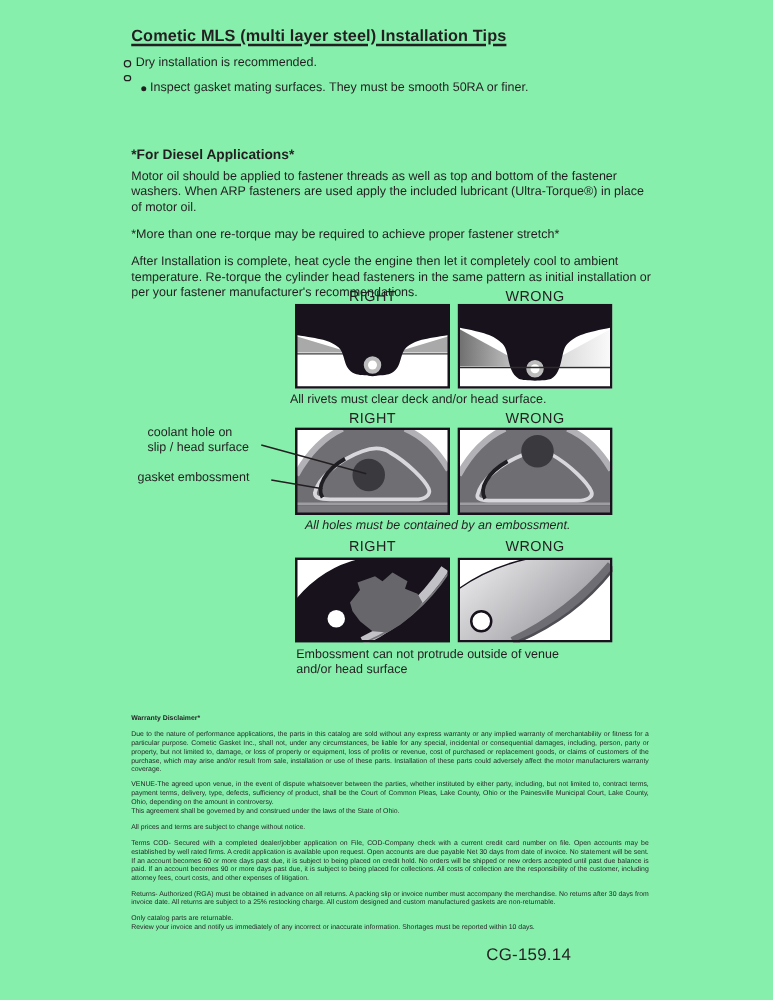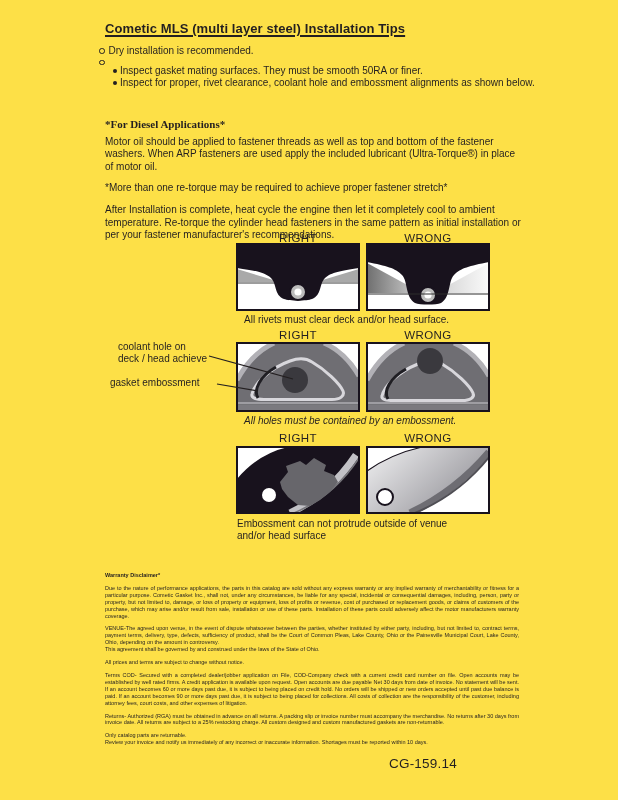--- a/index.html
+++ b/index.html
@@ -1,38 +1,38 @@
 <!DOCTYPE html>
 <html><head>
 <meta charset="utf-8">
 <style>
   html,body{margin:0;padding:0;background:#ffffff;}
   .page{
-    position:relative;width:618px;height:800px;background:#fde047;
+    position:relative;width:618px;height:800px;background:#86efac;
     font-family:"Liberation Sans",sans-serif;color:#231f20;overflow:hidden;
   }
   .abs{position:absolute;}
   .title{
     left:105px;top:21px;font-size:13px;font-weight:bold;
     text-decoration:underline;text-decoration-thickness:1.5px;text-underline-offset:2px;
     letter-spacing:.1px;
   }
   .bullets{left:99px;top:45px;font-size:10px;line-height:11.8px;}
   .b-row{display:flex;align-items:flex-start;}
   .b-marker{
     flex:0 0 auto;width:3.5px;height:3.5px;border:1px solid #231f20;border-radius:50%;
     margin:3px 4px 0 0;
   }
   .b-sub{margin-left:14px;}
   .b-dot{
     flex:0 0 auto;width:4px;height:4px;background:#231f20;border-radius:50%;
     margin:3.5px 3px 0 0;
   }
   .diesel{left:105px;top:118px;width:418px;font-size:10px;line-height:12.6px;}
-  .diesel h3{margin:0 0 5px 0;font-size:11px;font-weight:bold;font-family:Liberation Serif, serif;}
+  .diesel h3{margin:0 0 5px 0;font-size:11px;font-weight:bold;}
   .diesel p{margin:0 0 9px 0;}
   .fig-header{font-size:11.5px;letter-spacing:.4px;text-align:center;width:124px;}
   .fig-caption{font-size:10px;line-height:12px;}
   .panel-svg{display:block;}
   .side-label{font-size:10px;line-height:12px;text-align:left;}
   .legal{left:105px;top:572px;width:414px;font-size:5.5px;line-height:6.9px;}
   .legal .lg-head{font-weight:bold;margin-bottom:6px;}
   .lg-block{margin-bottom:6px;text-align:justify;}
   .page-code{left:389px;top:756px;font-size:13.5px;letter-spacing:.2px;}
 </style>
@@ -47,24 +47,20 @@
     <div class="b-row">
       <span class="b-marker"></span>
       <span>Dry installation is recommended.</span>
     </div>
     <div class="b-row">
       <span class="b-marker"></span>
     </div>
     <div class="b-row b-sub">
       <span class="b-dot"></span>
       <span>Inspect gasket mating surfaces.  They must be smooth 50RA or finer.</span>
-    </div>
-    <div class="b-row b-sub">
-      <span class="b-dot"></span>
-      <span>Inspect for proper, rivet clearance, coolant hole and embossment alignments as shown below.</span>
     </div>
   </div>
 
   <div class="abs diesel">
     <h3>*For Diesel Applications*</h3>
     <p>Motor oil should be applied to fastener threads as well as top and bottom of the fastener washers. When ARP fasteners are used apply the included lubricant (Ultra-Torque®) in place of motor oil.</p>
     <p>*More than one re-torque may be required to achieve proper fastener stretch*</p>
     <p>After Installation is complete, heat cycle the engine then let it completely cool to ambient temperature. Re-torque the cylinder head fasteners in the same pattern as initial installation or per your fastener manufacturer's recommendations.</p>
   </div>
 
@@ -96,28 +92,28 @@
     <rect x="0" y="0" width="124" height="68" fill="#ffffff"></rect>
     <polygon points="1,20 56,50 1,50" fill="url(#gL1)"></polygon>
     <polygon points="123,20 68,50 123,50" fill="url(#gR1)"></polygon>
     <path d="M1,1 H123 V19 C103,23 95,25 88,32 C82,38 85,54 75,60 C70,62 54,62 49,60 C39,54 42,38 36,32 C29,25 21,23 1,19 Z" fill="#18121d"></path>
     <circle cx="62" cy="52" r="8" fill="#bcbcbc" stroke="#18121d" stroke-width="2"></circle>
     <circle cx="62" cy="52" r="3.6" fill="#ffffff"></circle>
     <path d="M1,51 H123" stroke="#2c2c2c" stroke-width="1.2"></path>
     <rect x="1" y="1" width="122" height="66" fill="none" stroke="#18121d" stroke-width="2"></rect>
   </svg>
 
-  <div class="abs fig-caption" style="left:244px;top:314px;">All rivets must clear deck and/or head surface.</div>
+  <div class="abs fig-caption" style="left:232px;top:314px;">All rivets must clear deck and/or head surface.</div>
 
   <div class="abs fig-header" style="left:236px;top:329px;">RIGHT</div>
   <div class="abs fig-header" style="left:366px;top:329px;">WRONG</div>
 
   <div class="abs side-label" style="left:118px;top:341px;width:90px;">
     <div>coolant hole on</div>
-    <div>deck / head achieve</div>
+    <div>slip / head surface</div>
   </div>
   <div class="abs side-label" style="left:110px;top:377px;width:105px;">gasket embossment</div>
 
   <svg class="abs panel-svg" style="left:236px;top:342px;" width="124" height="70" viewBox="0 0 124 70">
     <rect x="0" y="0" width="124" height="70" fill="#6f6e73"></rect>
     <path d="M1,1 L38,1 Q16,11 1,38 Z" fill="#ffffff"></path>
     <path d="M38,1 Q16,11 1,38" stroke="#b2b1b6" stroke-width="5" fill="none"></path>
     <path d="M1,1 L86,1 Q108,10 123,32 L123,1 Z" fill="none"></path>
     <path d="M123,1 L88,1 Q109,10 123,34 Z" fill="#ffffff"></path>
     <path d="M88,1 Q109,10 123,34" stroke="#b2b1b6" stroke-width="5" fill="none"></path>

